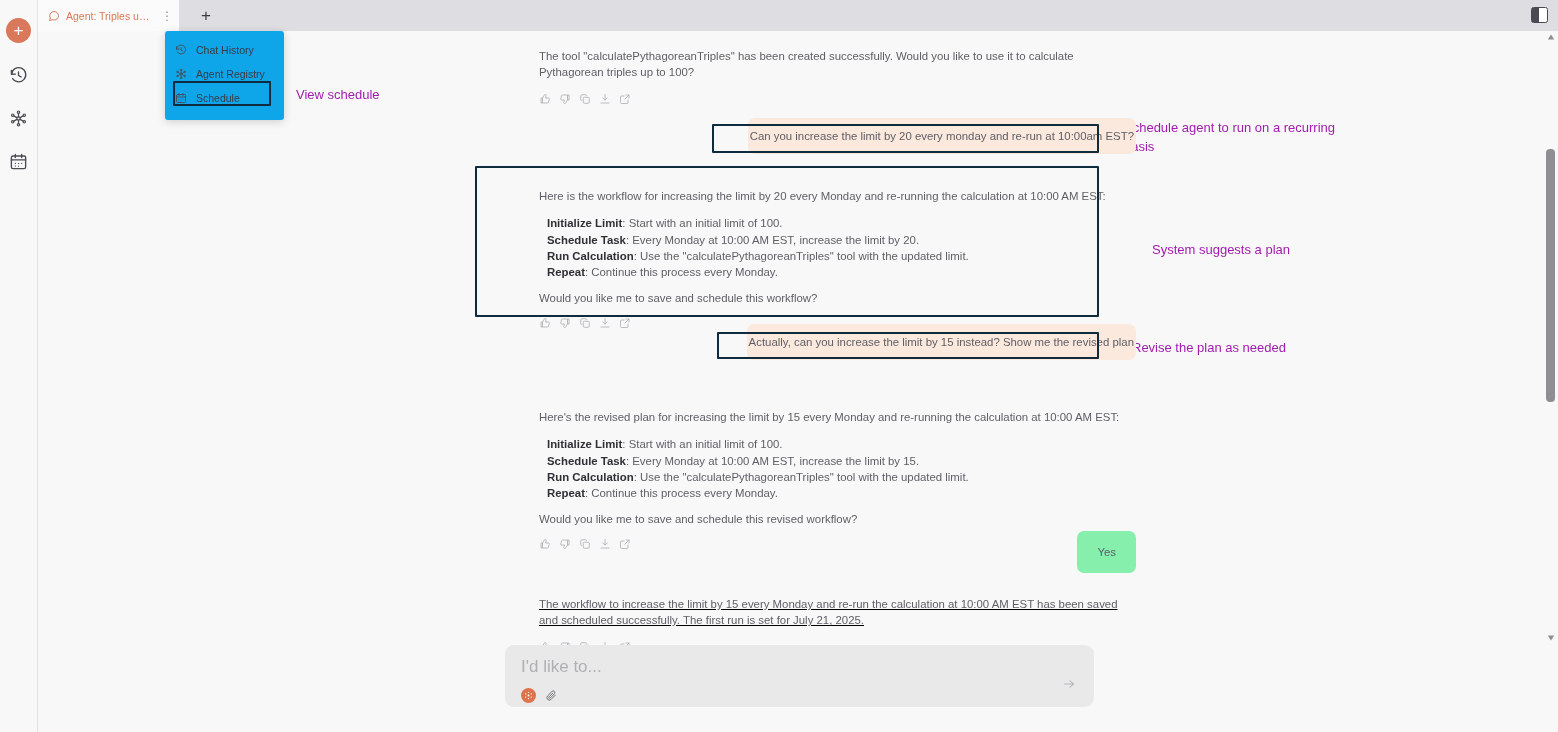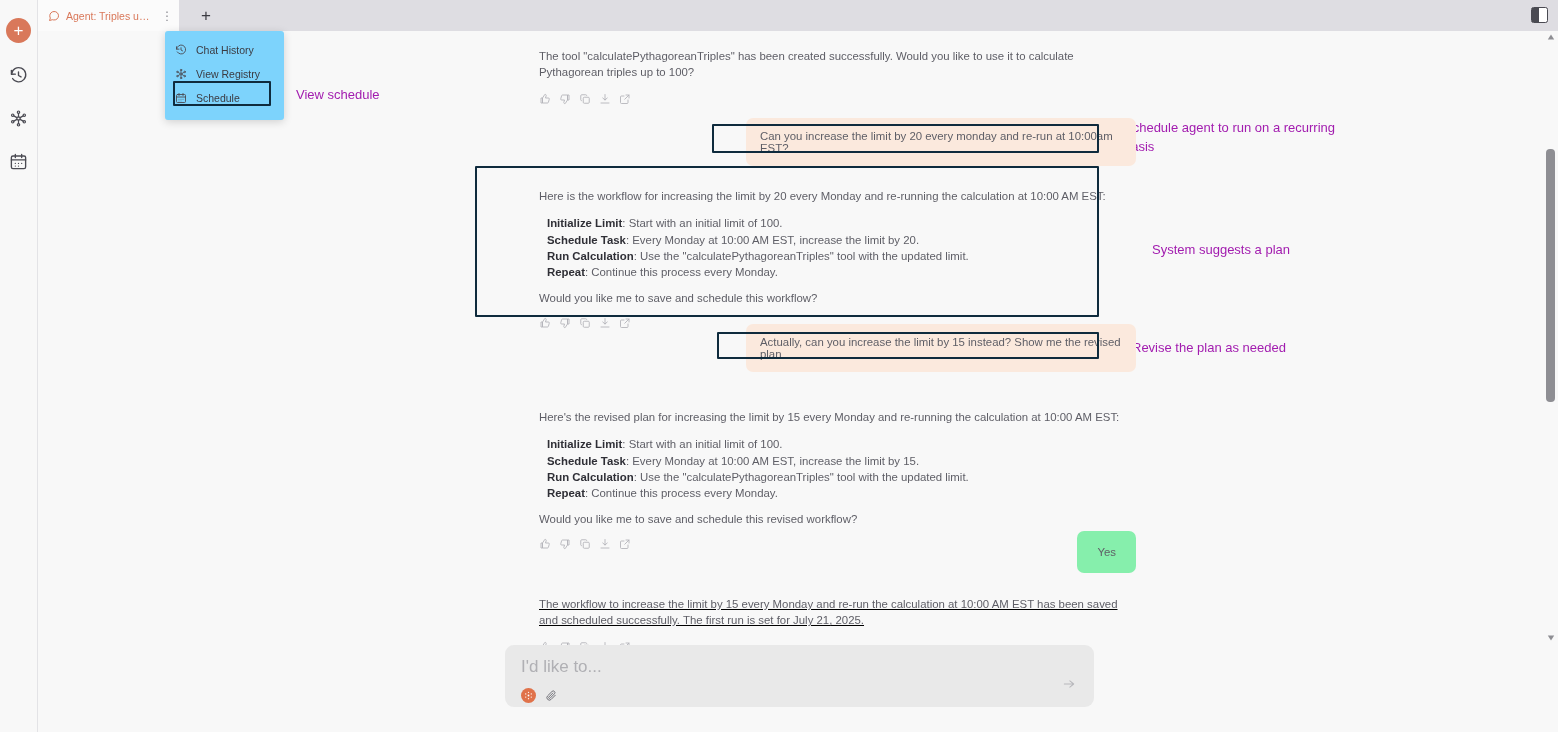--- a/index.html
+++ b/index.html
@@ -57,21 +57,21 @@
   }
   .panel-toggle {
     position: absolute; right: 10px; top: 7px; width: 17px; height: 16px;
     border: 1.6px solid #4a4a52; border-radius: 2.5px; cursor: pointer;
     background: linear-gradient(to right, #4a4a52 0 45%, #ffffff 45% 100%);
   }
 
   
   .menu {
     position: absolute; left: 165px; top: 31px; width: 119px;
-    background: #7dd3fc; border-radius: 3px;
+    background: #0ea5e9; border-radius: 3px;
     box-shadow: 0 2px 9px rgba(0,0,0,.16); padding: 7px 0 10px 0; z-index: 40; text-align: right;
   }
   .menu-item {
     height: 24px; display: flex; align-items: center; gap: 9px;
     padding: 0 10px; font-size: 10.5px; color: #3b3b42; cursor: pointer;
   }
   .menu-item svg { width: 12px; height: 12px; display: block; color: #4a4a52; flex: 0 0 auto; }
   .menu-hl-wrap {
     position: absolute; left: 8px; top: 50px; width: 98px; height: 25px;
     border: 2.5px solid #0f2b3d; border-radius: 1px; pointer-events: none;
@@ -100,21 +100,21 @@
   .plan { margin-top: 11px; }
   .plan-line { font-size: 11.4px; color: #5e5e66; line-height: 1.44; }
   .plan-line b { color: #2f2f36; font-weight: bold; padding-left: 8px; }
   .msg-q { margin-top: 11px; font-size: 11.4px; color: #5e5e66; }
 
   .actions { display: flex; gap: 8px; margin-top: 13px; }
   .actions svg { width: 12px; height: 12px; display: block; color: #b4b4ba; cursor: pointer; }
 
   .bubble-row { display: flex; justify-content: flex-end; }
   .bubble-user {
-    background: #fbe9dd; border-radius: 7px; padding: 12px 14px;
+    background: #fbe9dd; border-radius: 7px; padding: 12px 2px;
     font-size: 11.4px; color: #5e5e66; max-width: 390px;
   }
   .bubble-yes {
     background: #86efac; border-radius: 7px; padding: 15px 20px;
     font-size: 11.4px; color: #5e5e66;
   }
 
   
   .hl { position: absolute; border: 2.5px solid #0f2b3d; border-radius: 1px; pointer-events: none; z-index: 20; }
 
@@ -228,21 +228,21 @@
           <circle cx="12" cy="12" r="2.1"></circle>
           <circle cx="12" cy="4" r="1.5"></circle>
             <circle cx="12" cy="20" r="1.5"></circle>
           <circle cx="4.7" cy="7.8" r="1.5"></circle>
             <circle cx="19.3" cy="7.8" r="1.5"></circle>
           <circle cx="4.7" cy="16.2" r="1.5"></circle>
             <circle cx="19.3" cy="16.2" r="1.5"></circle>
           <path d="M12 5.6V9.9M12 14.1v4.3M6.1 8.7l3.8 2.2M14.1 13.1l3.8 2.2M6.1 15.3l3.8-2.2M14.1 10.9l3.8-2.2"></path>
         </svg>
       </span>
-      <span>View Registry</span>
+      <span>Agent Registry</span>
     </div>
     <div class="menu-item">
       <span>
         <svg viewBox="0 0 24 24" fill="none" stroke="currentColor" stroke-width="1.8" stroke-linecap="round">
           <rect x="3" y="5" width="18" height="16" rx="2"></rect>
             <path d="M3 10h18M8 3v4M16 3v4"></path>
           <circle cx="8" cy="14.5" r=".9" fill="currentColor" stroke="none"></circle>
           <circle cx="12" cy="14.5" r=".9" fill="currentColor" stroke="none"></circle>
           <circle cx="16" cy="14.5" r=".9" fill="currentColor" stroke="none"></circle>
           <circle cx="8" cy="17.8" r=".9" fill="currentColor" stroke="none"></circle>

